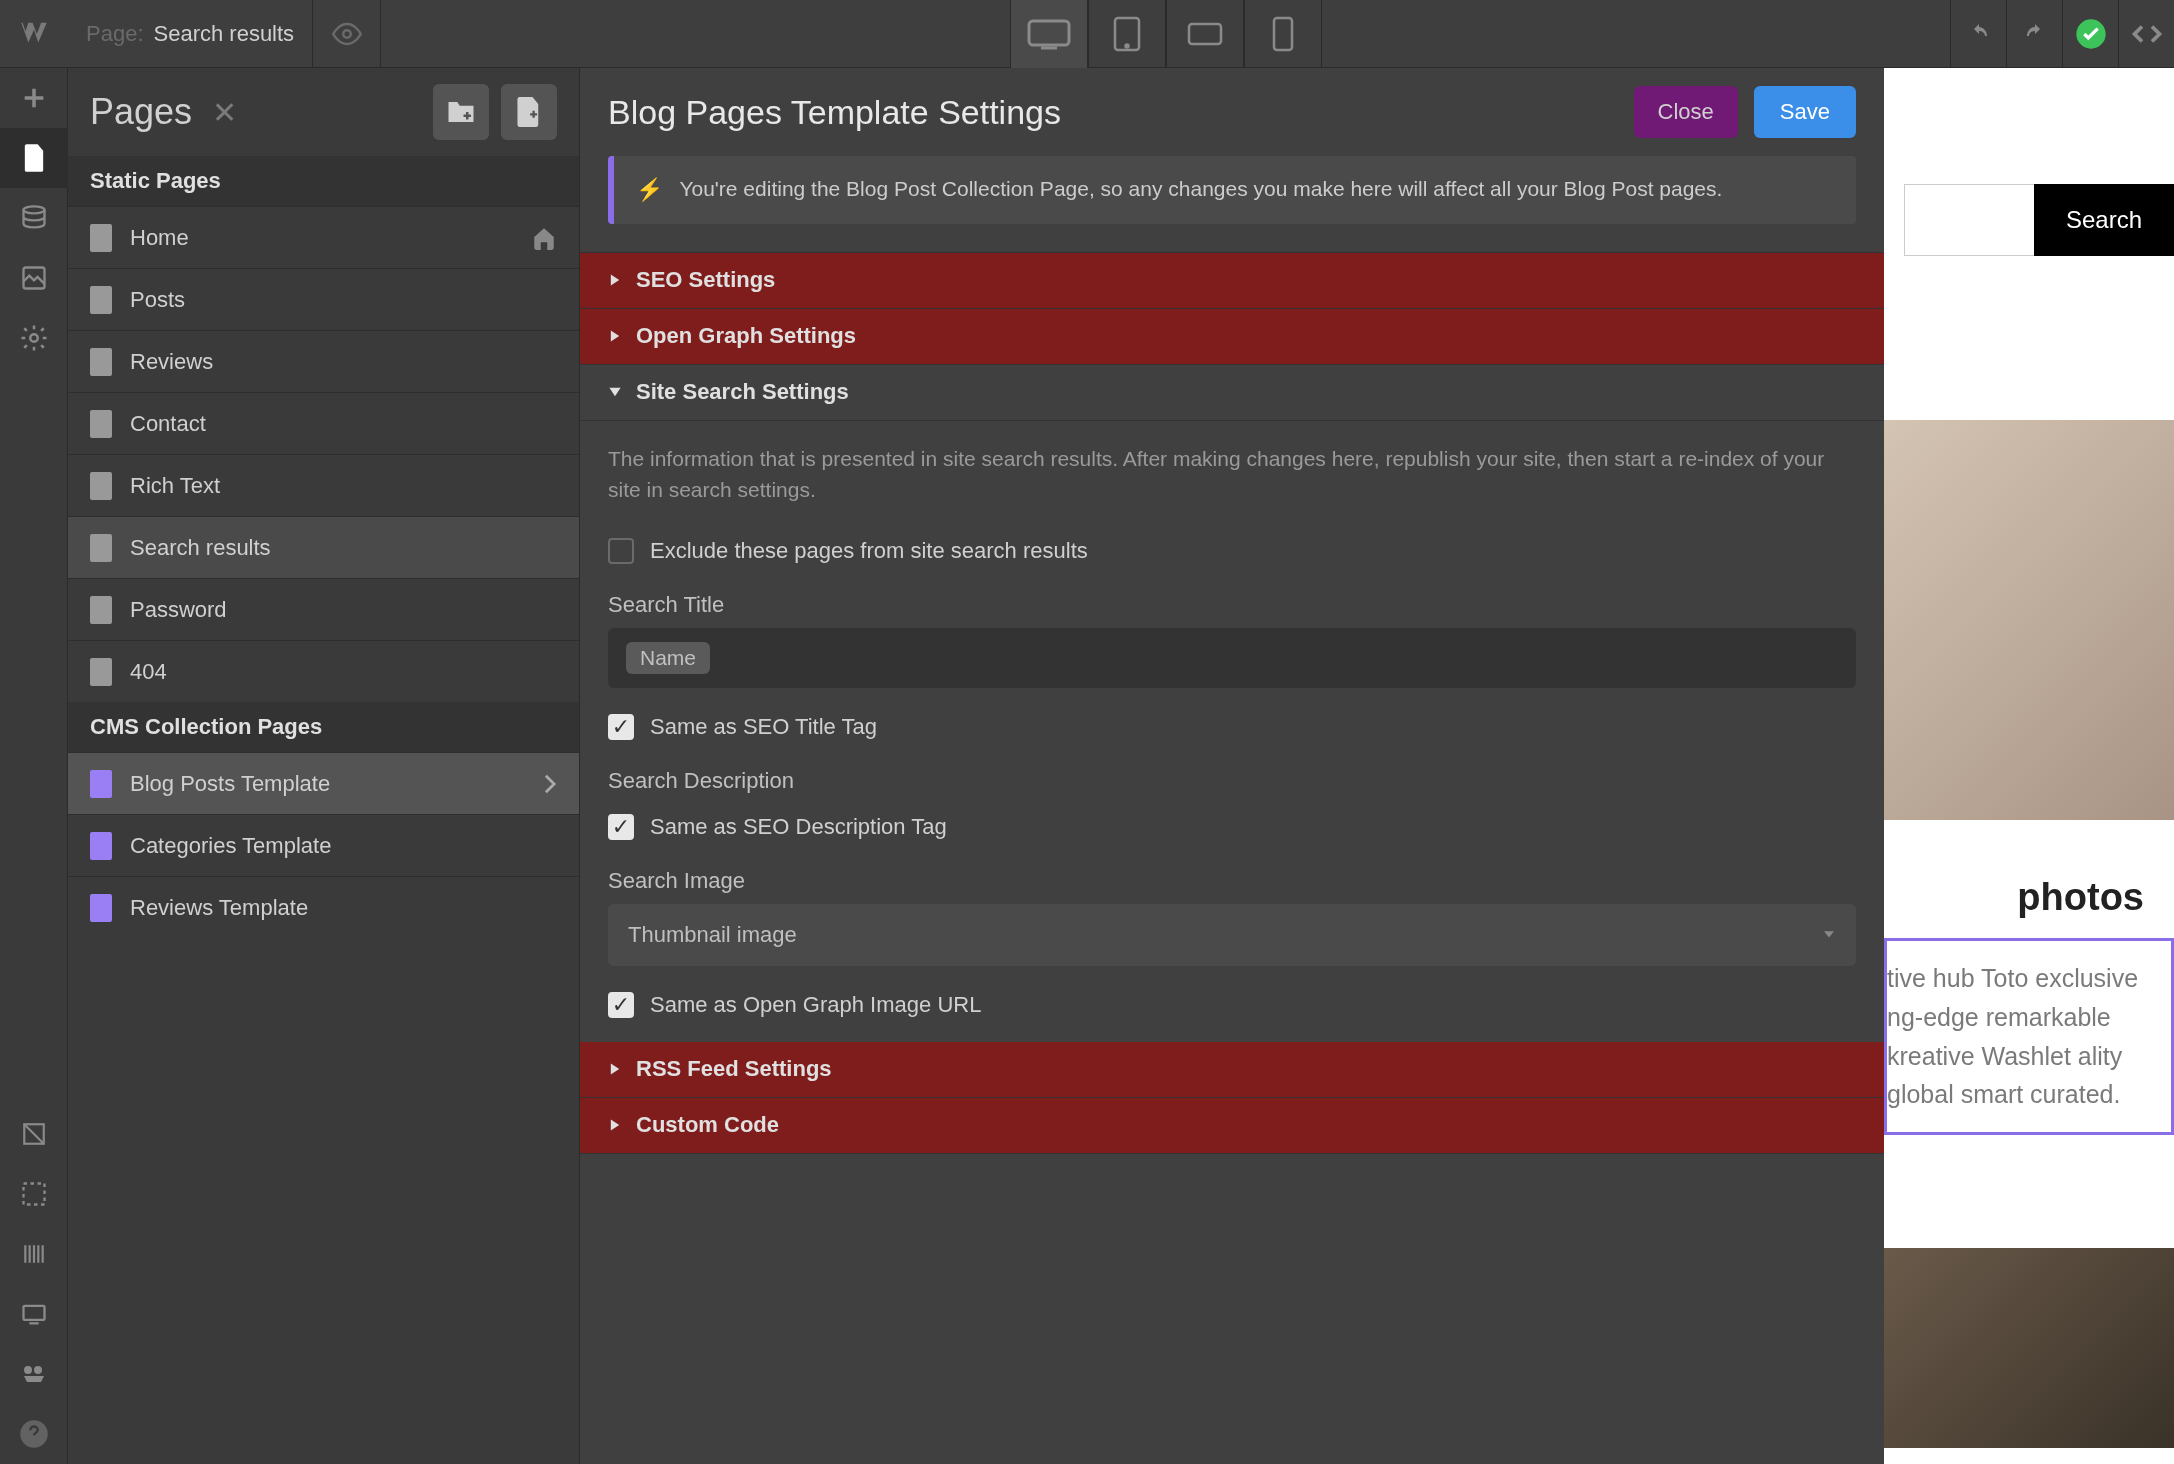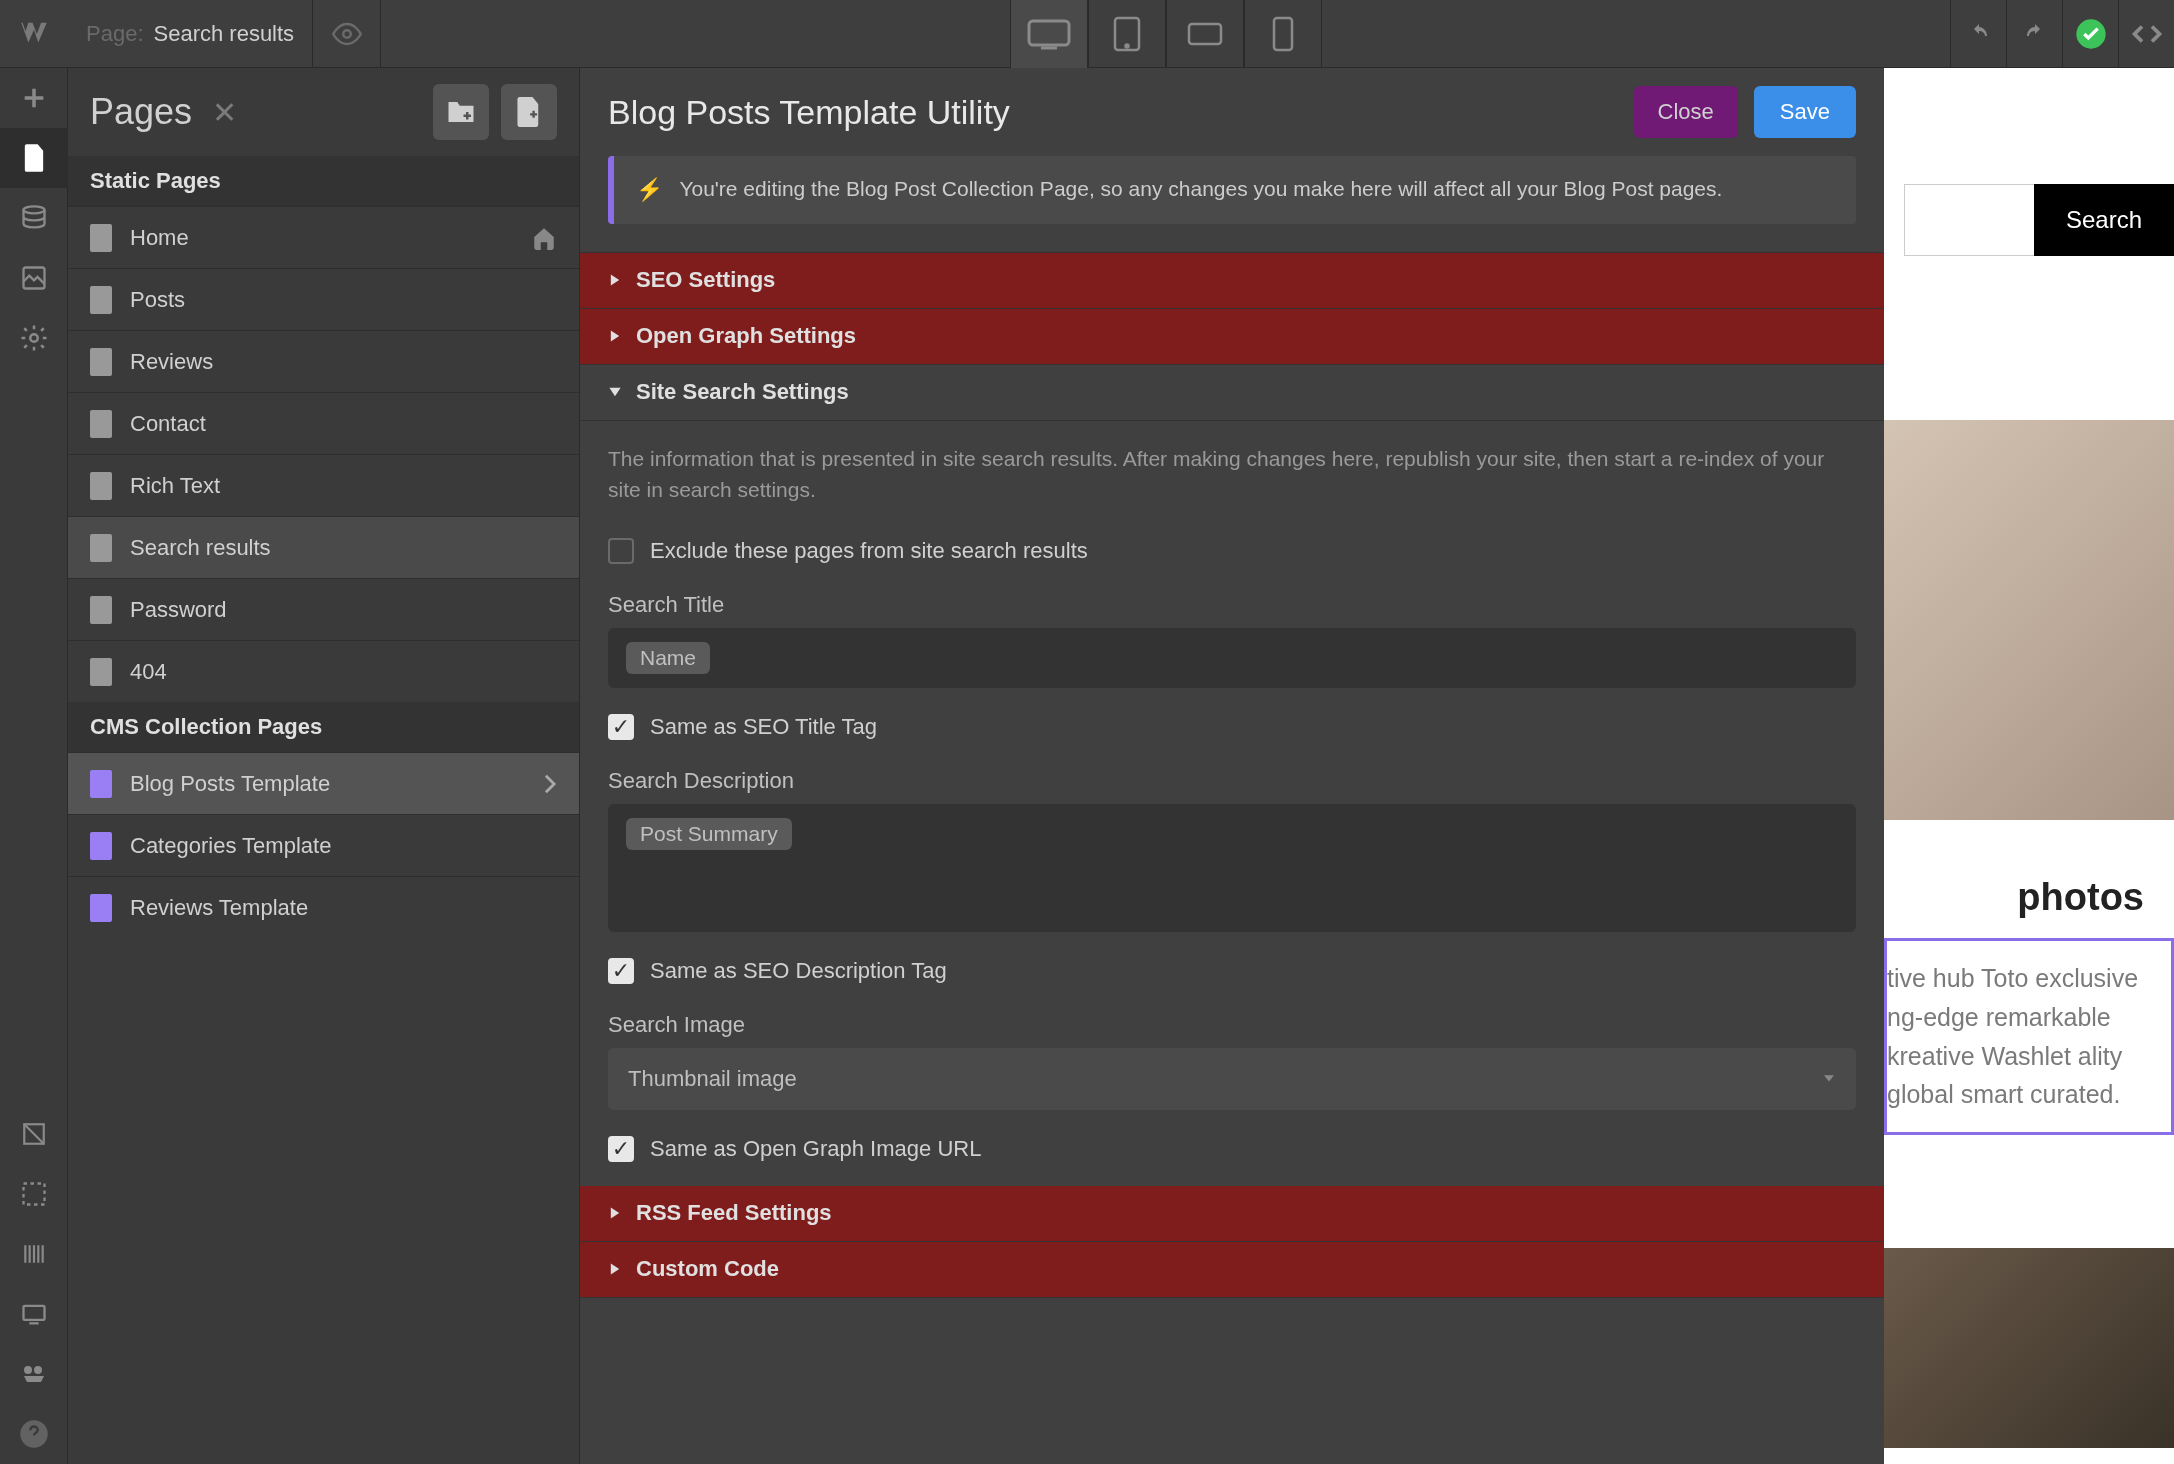--- a/index.html
+++ b/index.html
@@ -272,21 +272,21 @@
         <span>Categories Template</span>
       </div>
     <div class="page-row">
         <span class="page-ico cms"></span>
         <span>Reviews Template</span>
       </div>
   </div>
 
   <div class="settings">
     <div class="settings-hdr">
-      <h1>Blog Posts Template Utility</h1>
+      <h1>Blog Pages Template Settings</h1>
       <button class="btn-close">Close</button>
       <button class="btn-save">Save</button>
     </div>
     <div class="settings-body">
       <div class="notice">
         <span class="notice-ico">⚡</span>
         <span>You're editing the Blog Post Collection Page, so any changes you make here will affect all your Blog Post pages.</span>
       </div>
     </div>
     <div class="accordion">
@@ -316,21 +316,20 @@
         </div>
 
       <div class="label">Search Title</div>
       <div class="field"><span class="chip">Name</span></div>
       <div class="ctrl-row">
           <span class="chk checked">✓</span>
           <span>Same as SEO Title Tag</span>
         </div>
 
       <div class="label">Search Description</div>
-      <div class="field tall"><span class="chip">Post Summary</span></div>
       <div class="ctrl-row">
           <span class="chk checked">✓</span>
           <span>Same as SEO Description Tag</span>
         </div>
 
       <div class="label">Search Image</div>
       <div class="select">
           <span>Thumbnail image</span>
           <svg width="14" height="10" viewBox="0 0 10 8" fill="#888">
             <path d="M1 1l4 5 4-5z"></path>

